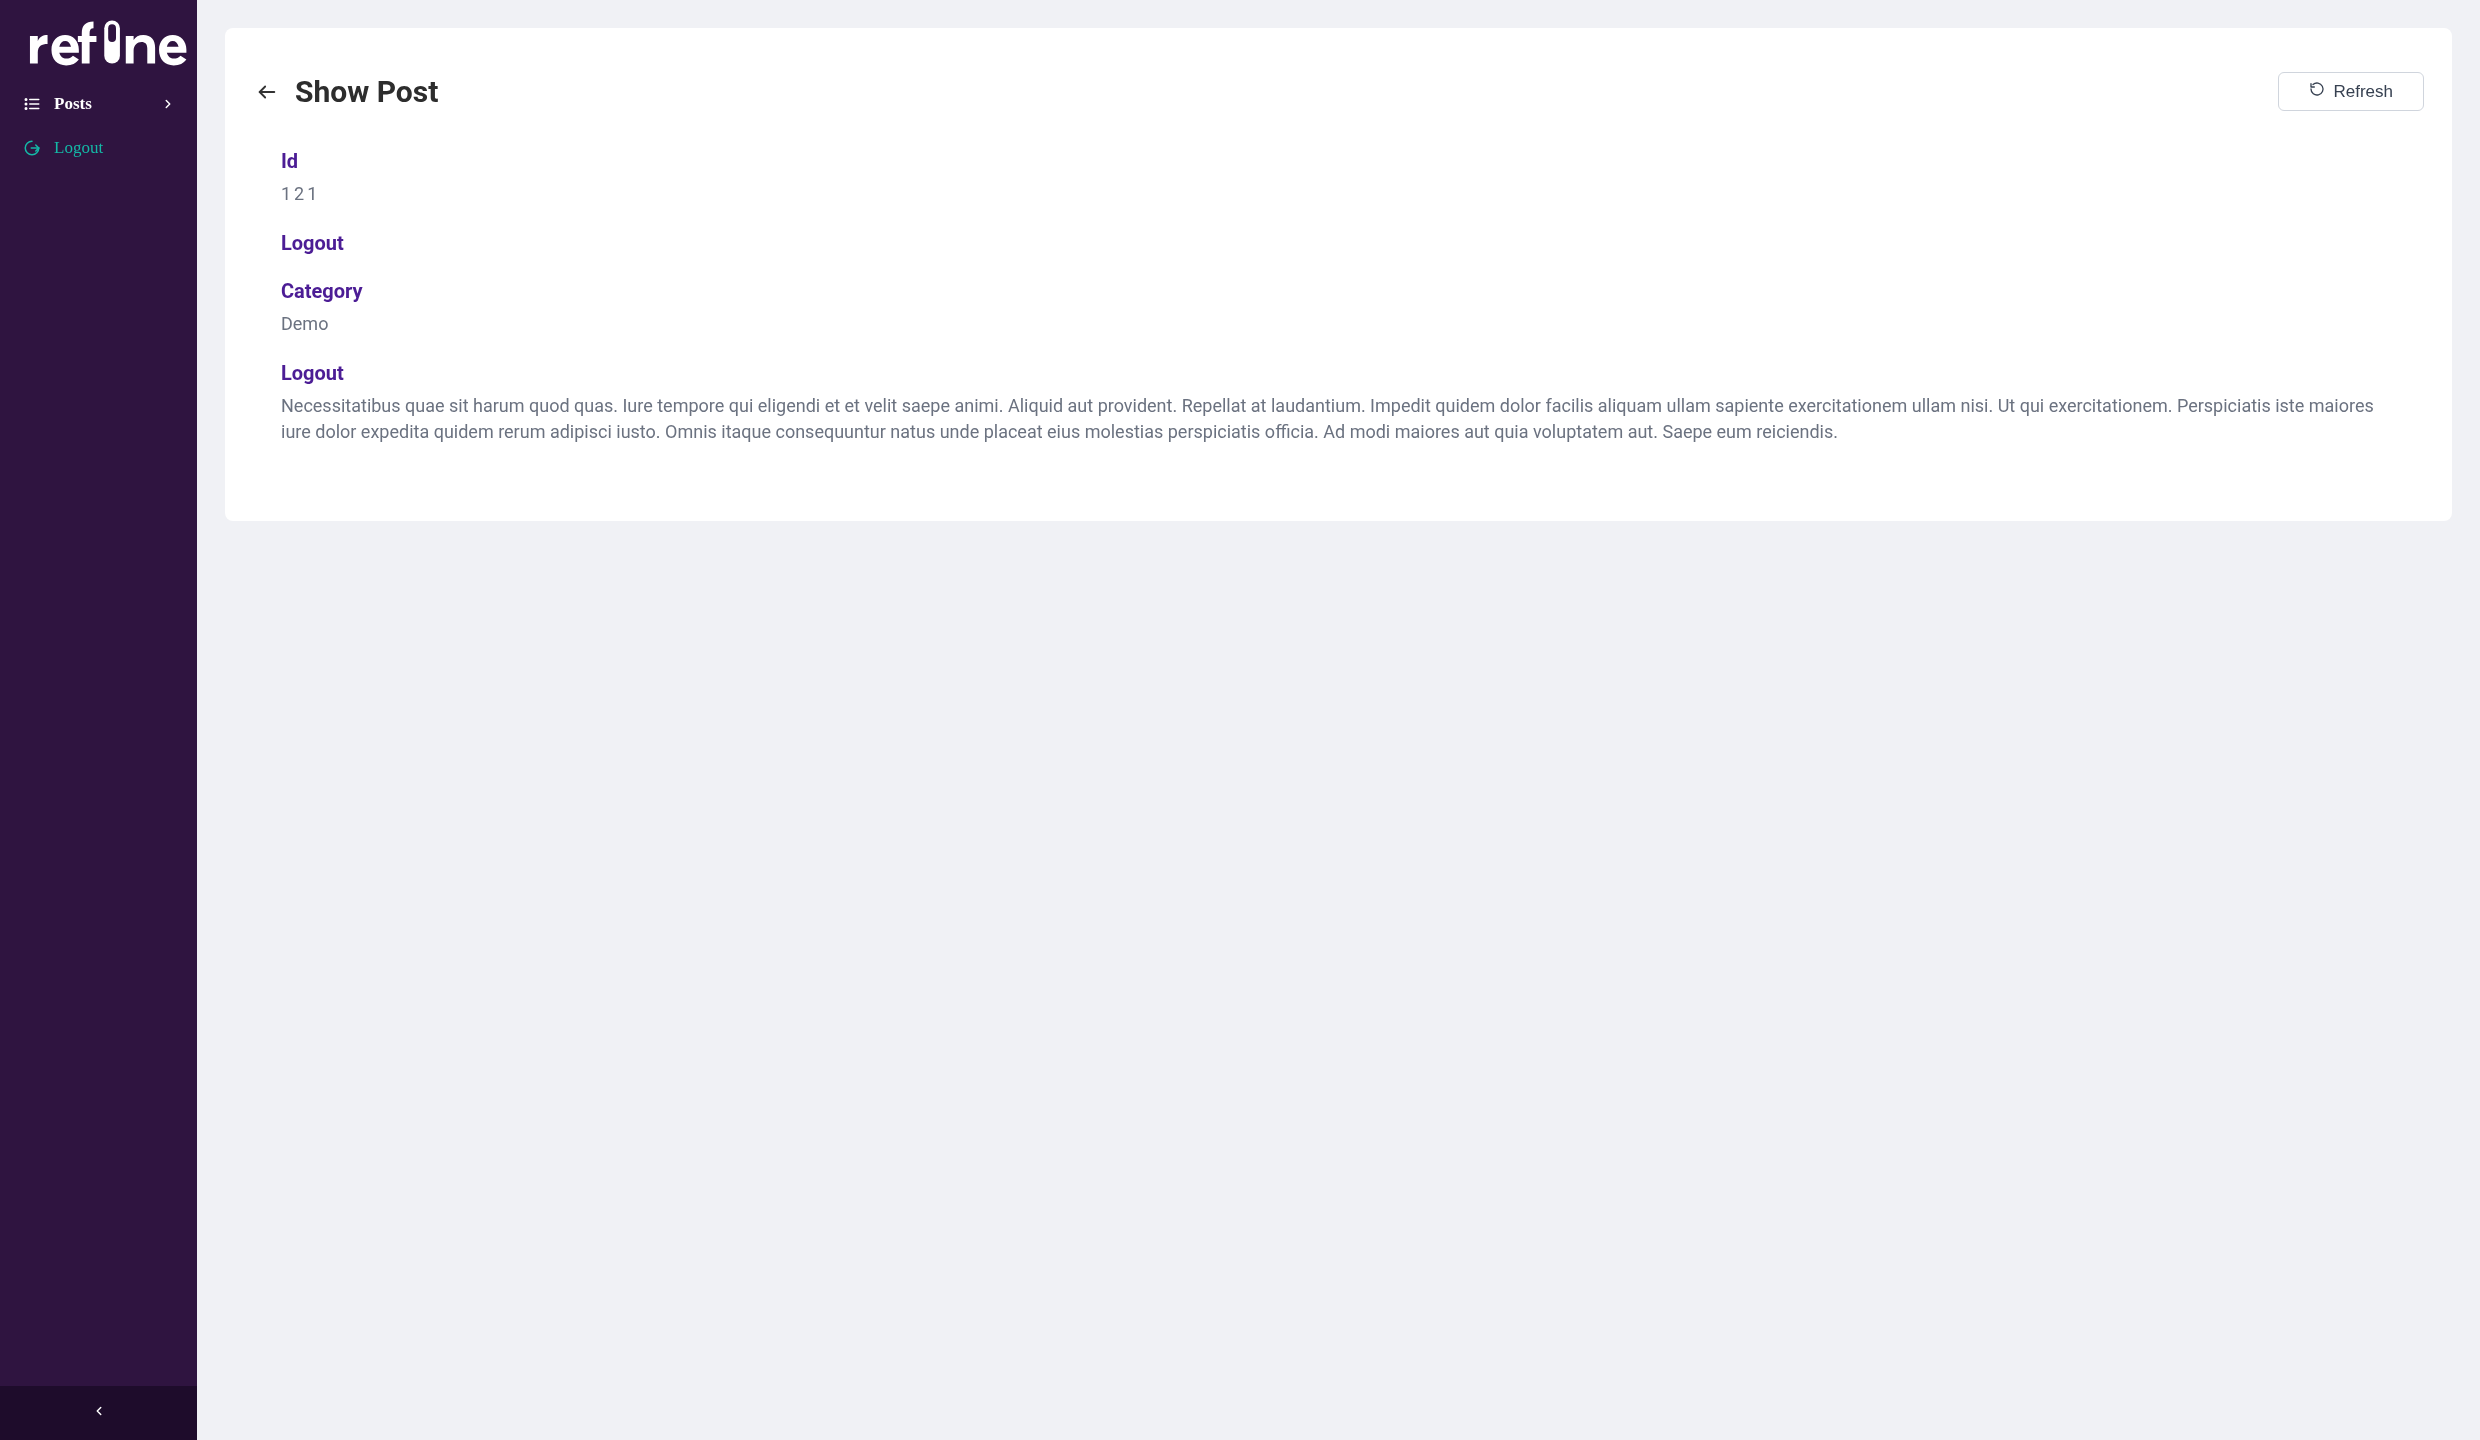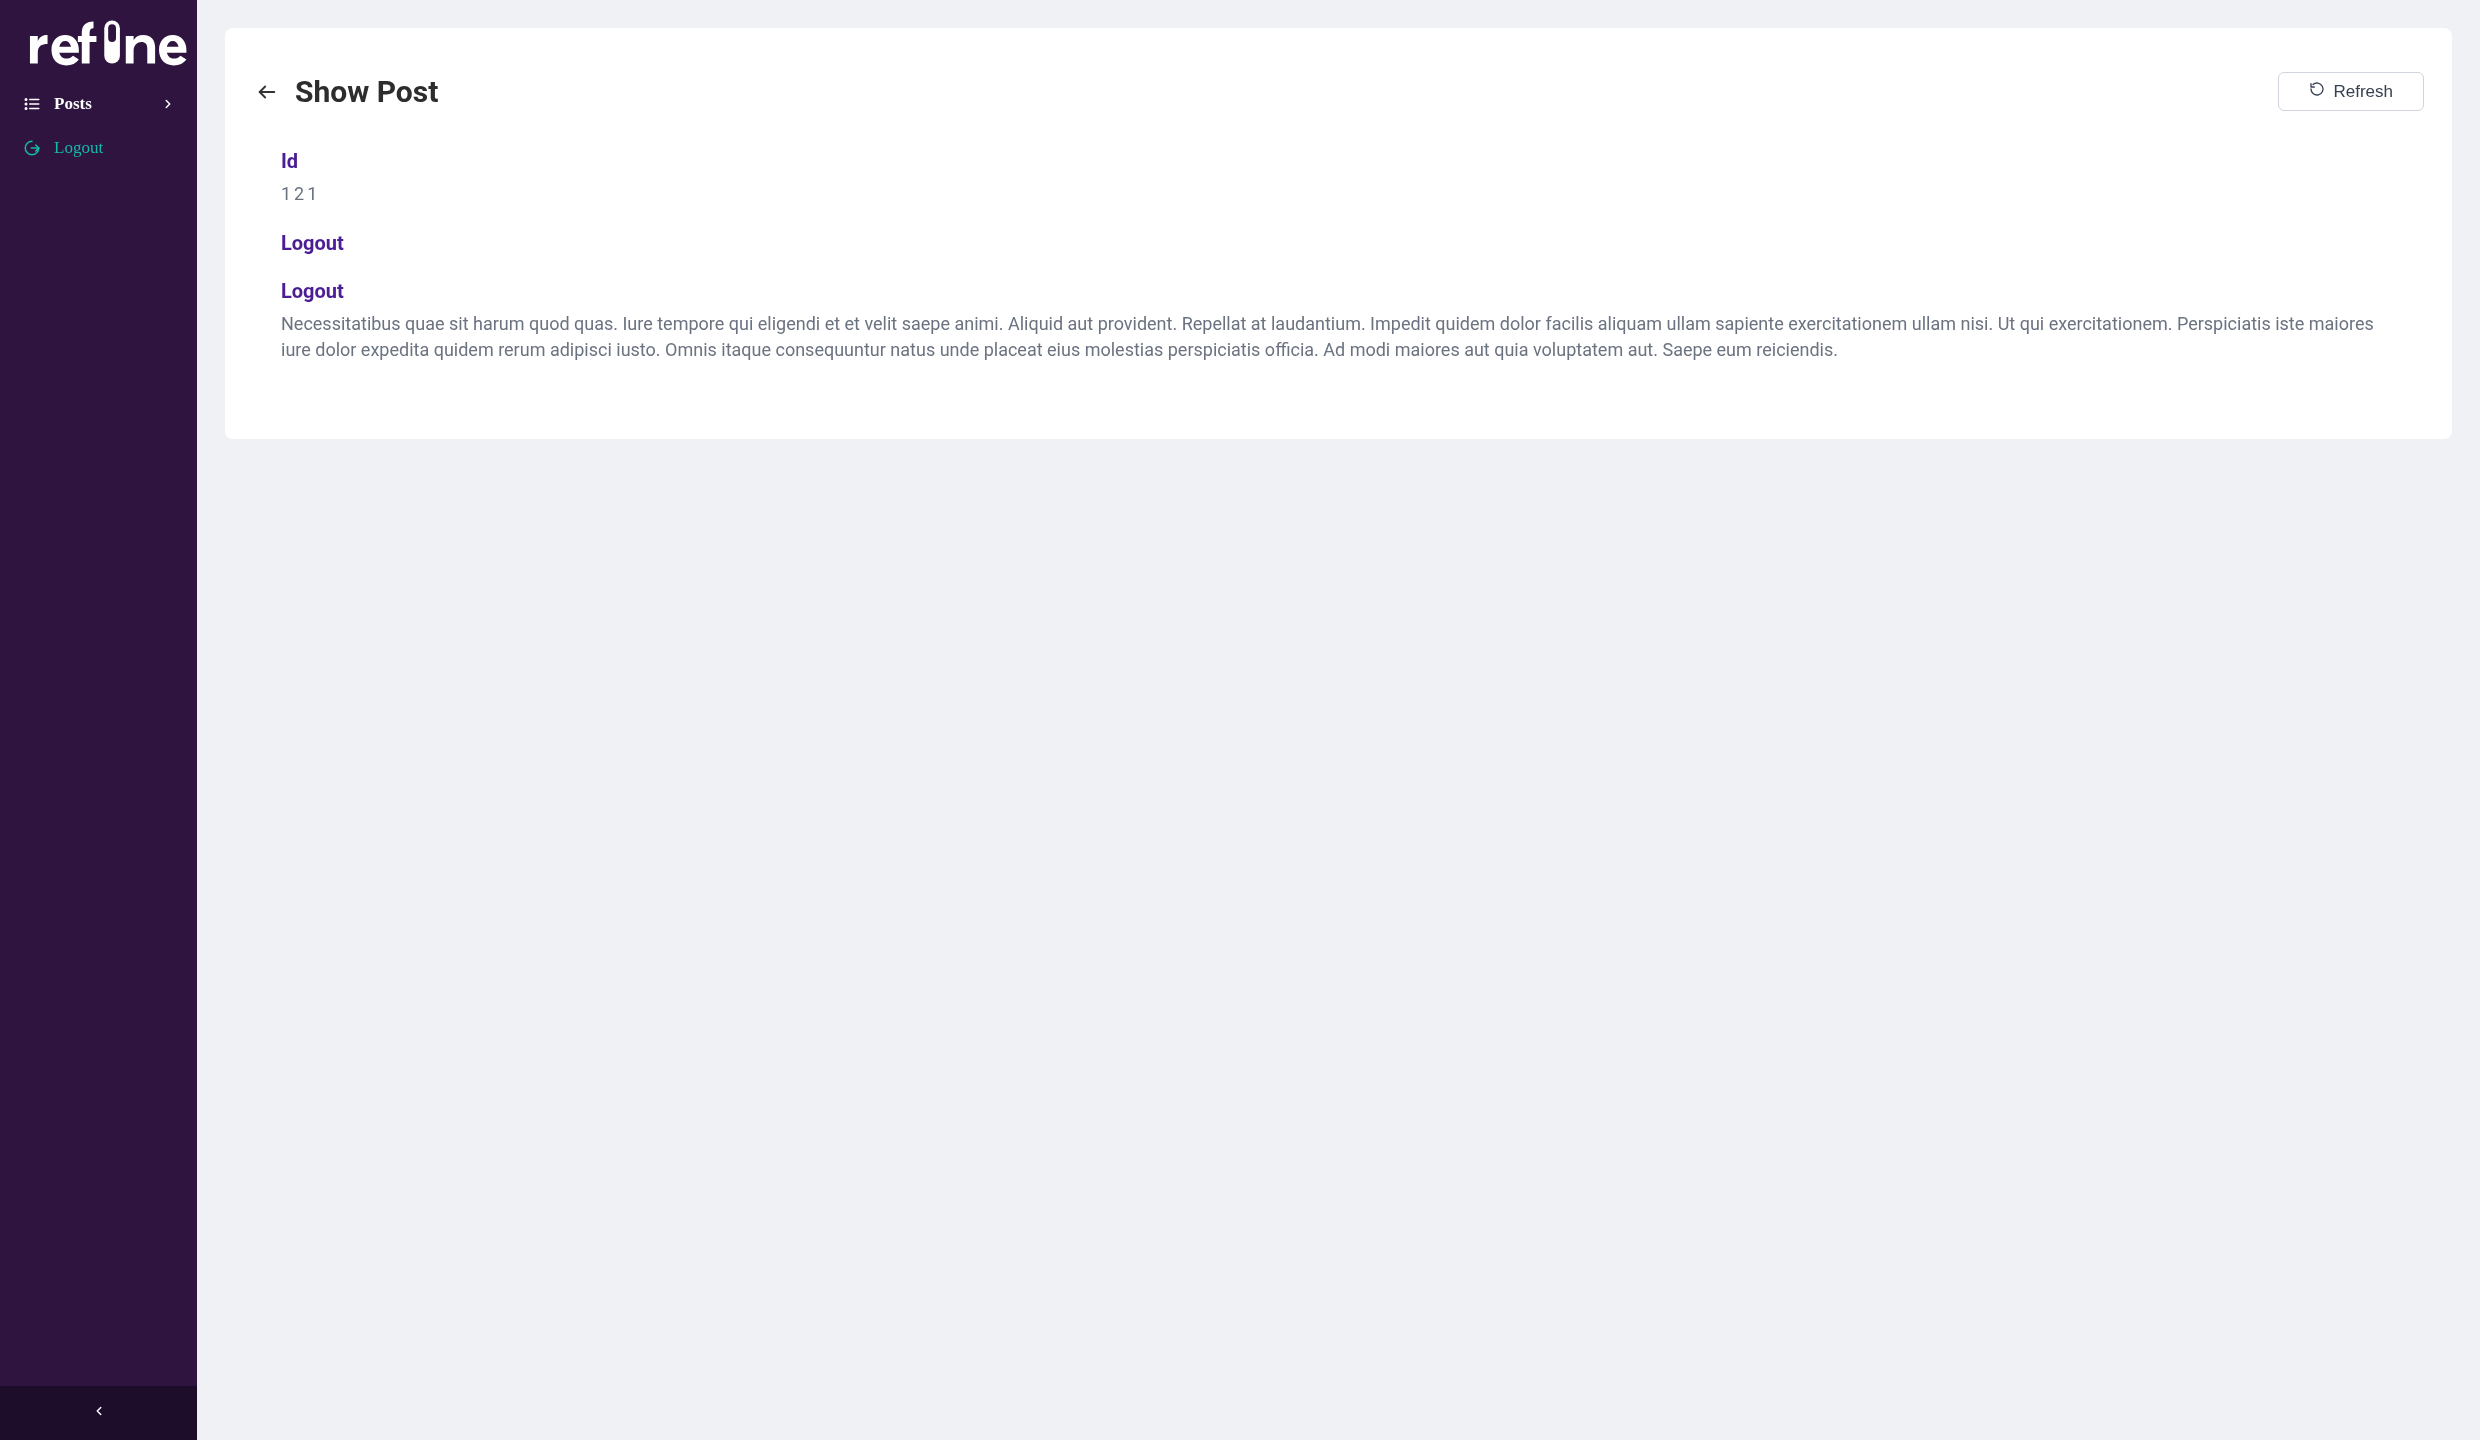--- a/index.html
+++ b/index.html
@@ -220,20 +220,24 @@
 
         <div class="field">
           <h3>Id</h3>
           <div class="value mono">121</div>
         </div>
 
         <div class="field">
           <h3>Logout</h3>
         </div>
 
+        <div class="field">
+          <h3>Category</h3>
+          <div class="value">Demo</div>
+        </div>
 
         <div class="field">
           <h3>Logout</h3>
           <div class="value">Necessitatibus quae sit harum quod quas. Iure tempore qui eligendi et et velit saepe animi. Aliquid aut provident. Repellat at laudantium. Impedit quidem dolor facilis aliquam ullam sapiente exercitationem ullam nisi. Ut qui exercitationem. Perspiciatis iste maiores iure dolor expedita quidem rerum adipisci iusto. Omnis itaque consequuntur natus unde placeat eius molestias perspiciatis officia. Ad modi maiores aut quia voluptatem aut. Saepe eum reiciendis.</div>
         </div>
 
       </div>
     </div>
   </main>
 

